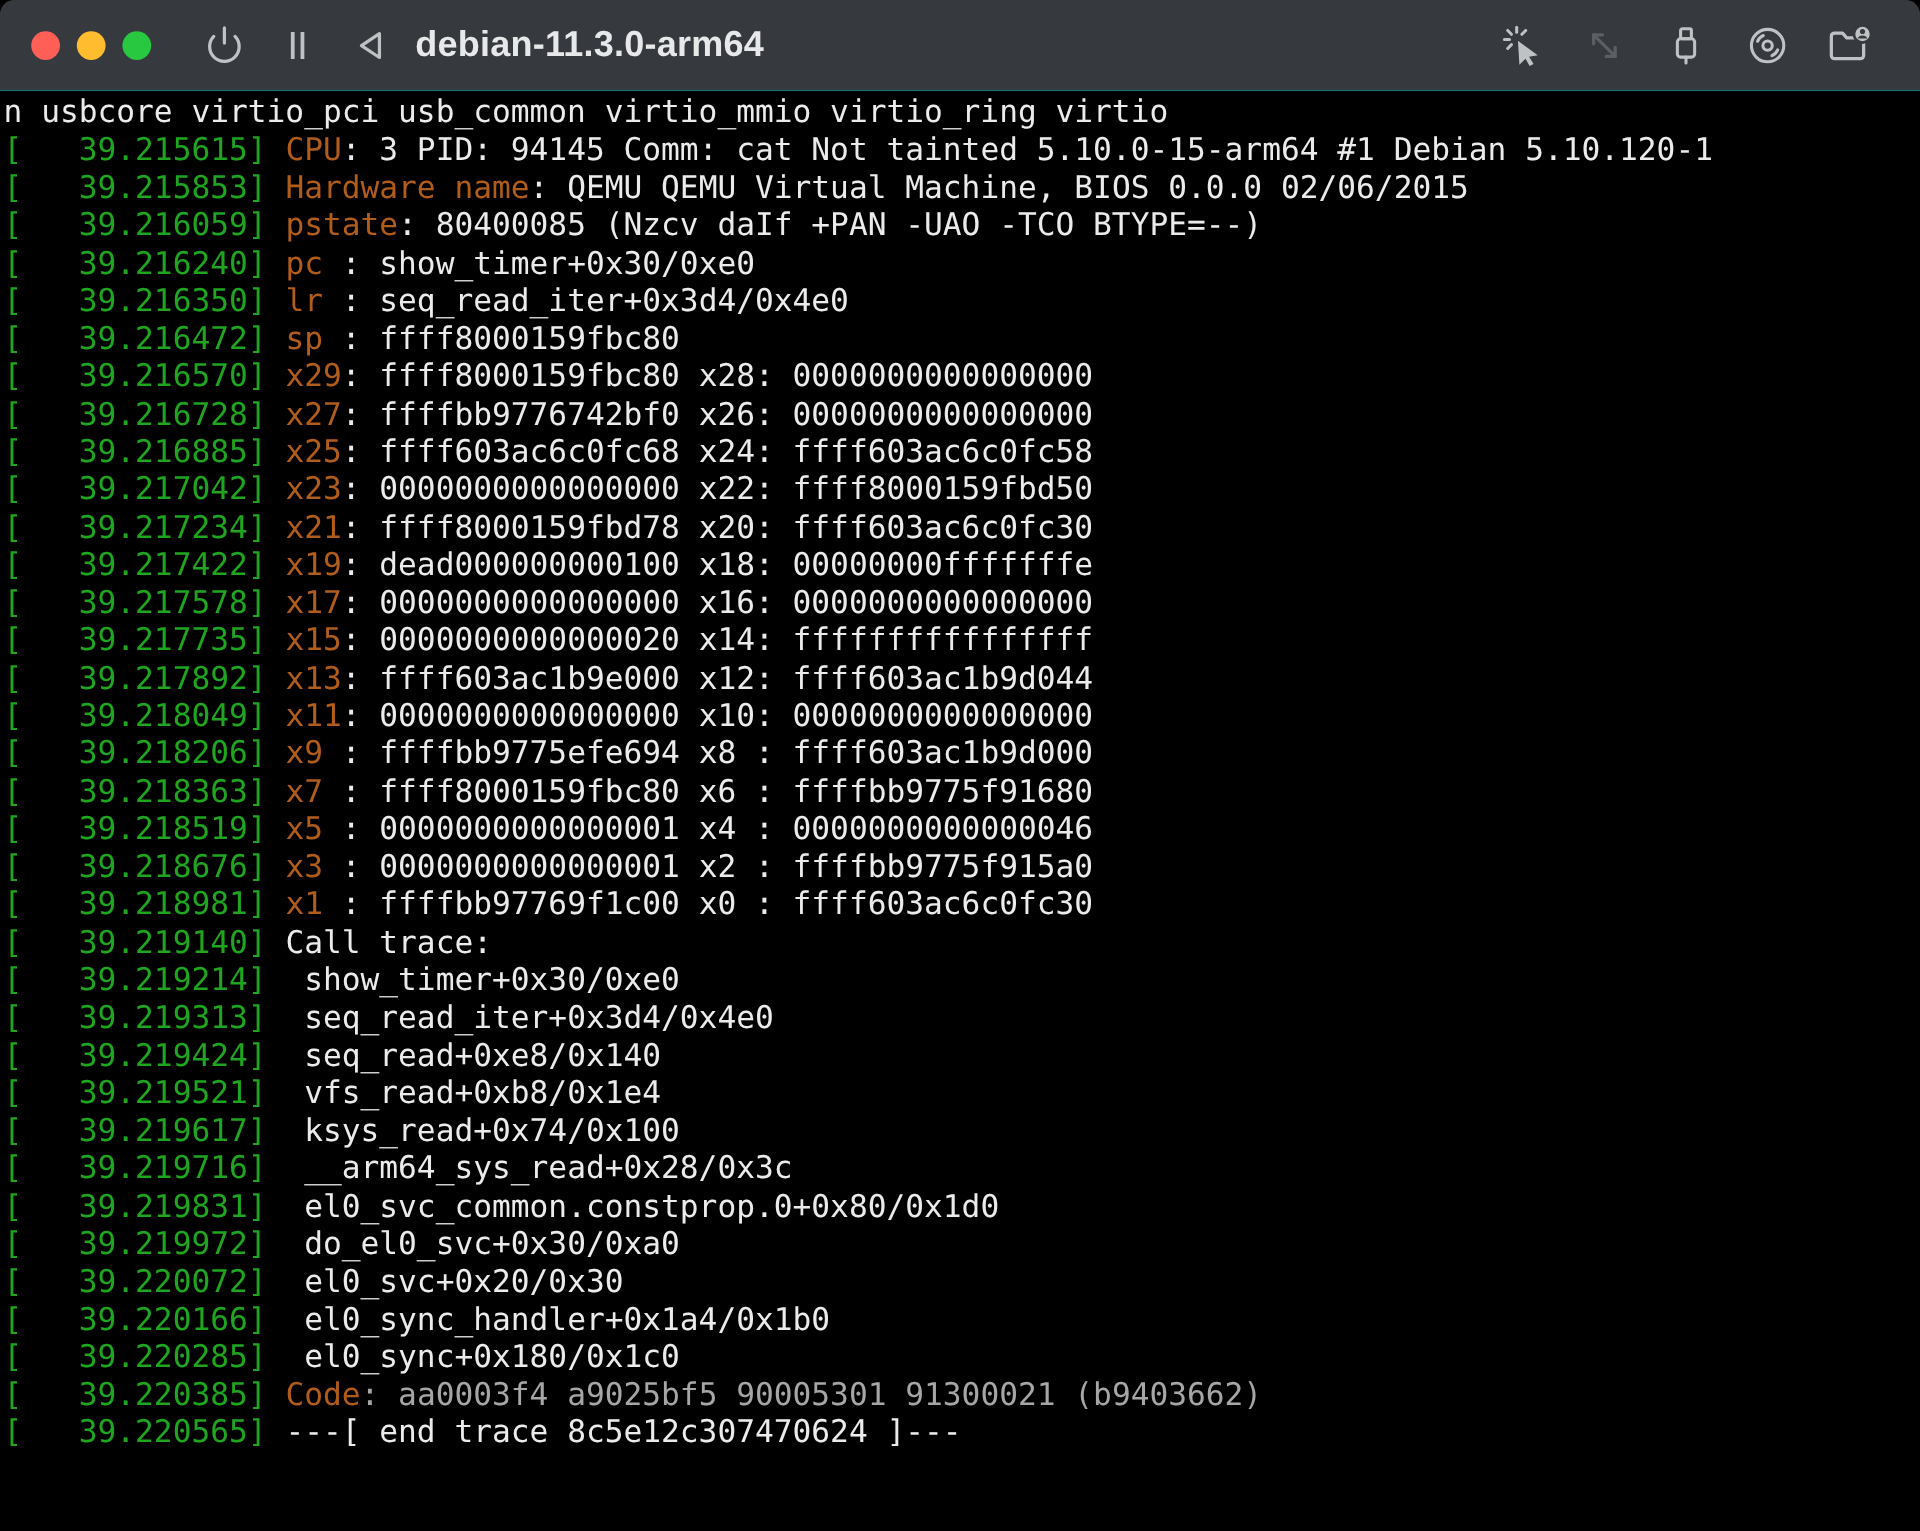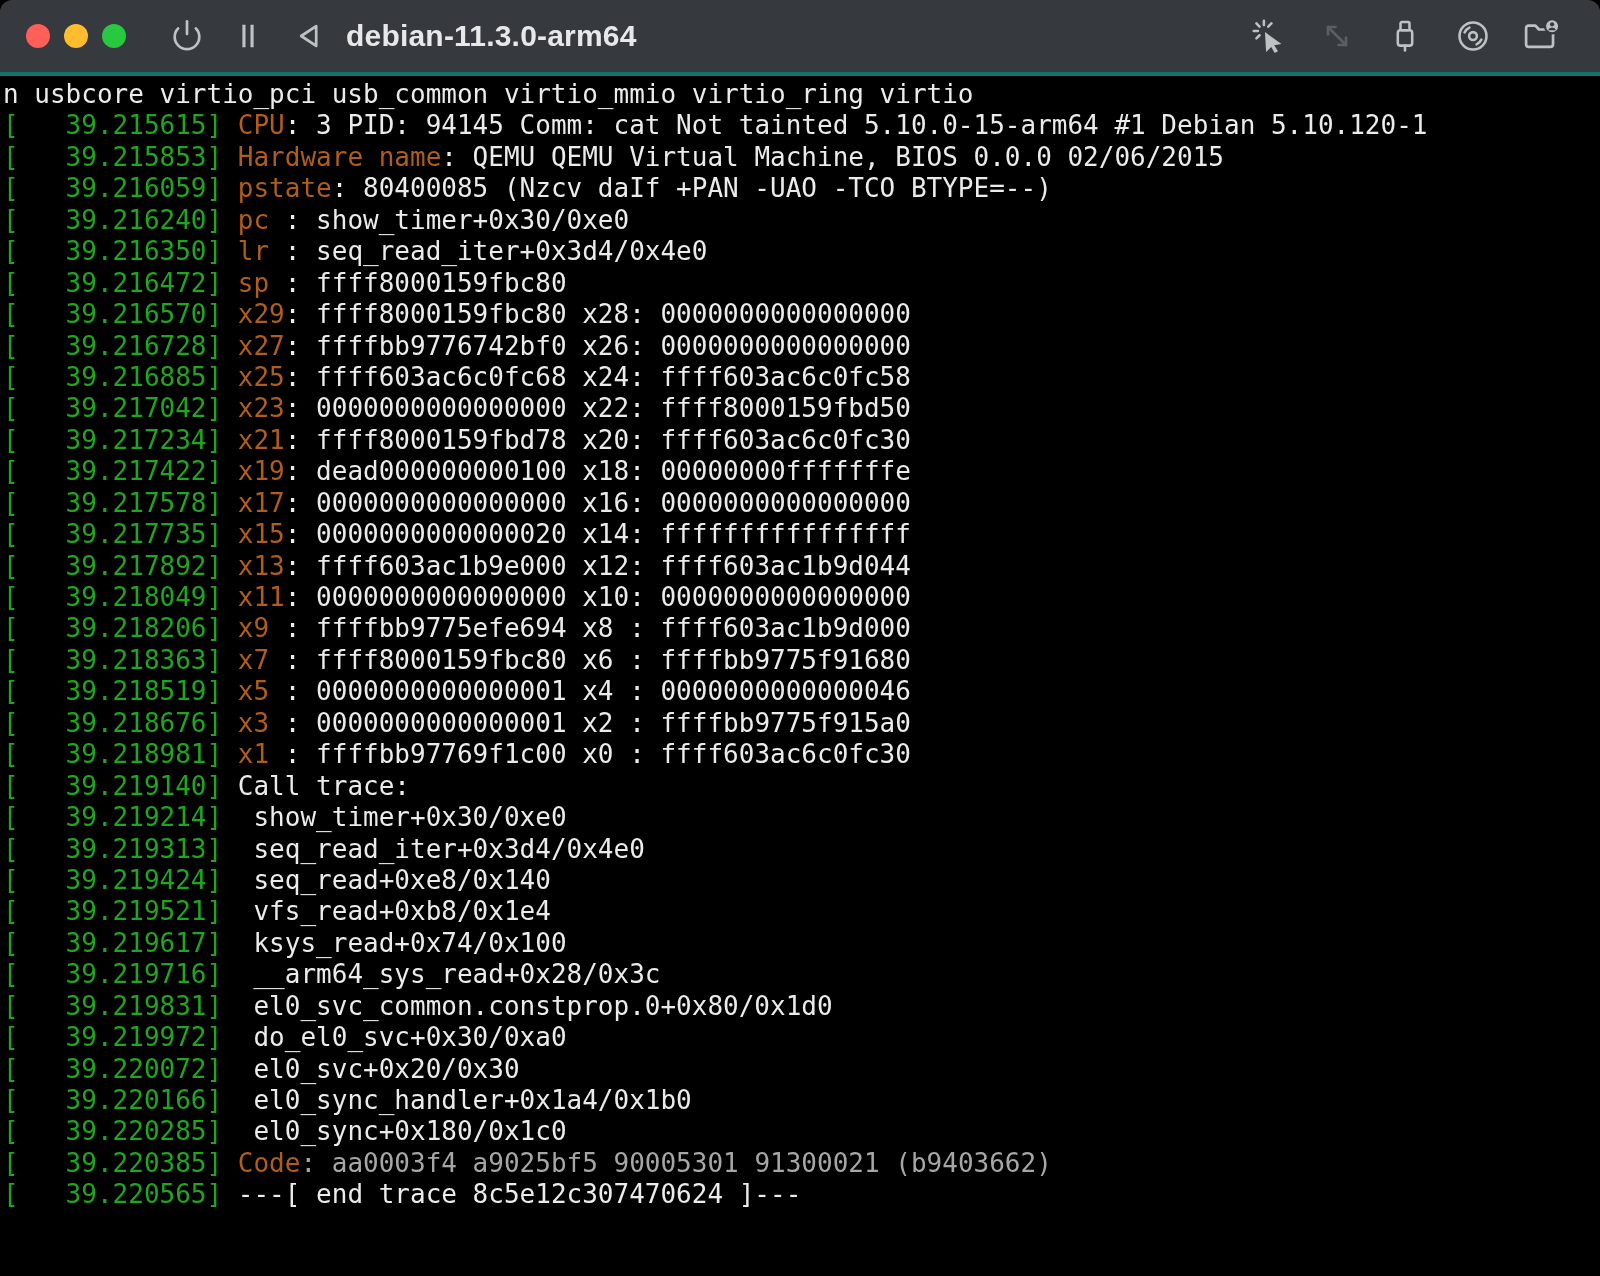--- a/index.html
+++ b/index.html
@@ -15,21 +15,21 @@
     display: flex; flex-direction: column;
     background: #000;
   }
   
   .titlebar {
     height: 76px; flex: 0 0 76px;
     background: linear-gradient(#3b3e43, #33363a);
     display: flex; align-items: center;
     padding: 0 40px 0 26px;
     box-sizing: border-box;
-    border-bottom: 4px solid #0f766e;
+    border-bottom: 1px solid #0f766e;
   }
   .lights { display: flex; gap: 14px; align-items: center; }
   .light { width: 24px; height: 24px; border-radius: 50%; border: none; padding: 0; }
   .tb-left { display: flex; gap: 23px; align-items: center; margin-left: 42px; }
   .tb-right { display: flex; gap: 30px; align-items: center; }
   .tb-btn {
     background: none; border: none; padding: 0; margin: 0;
     width: 38px; height: 38px;
     display: flex; align-items: center; justify-content: center;
     color: #bfc2c5;

